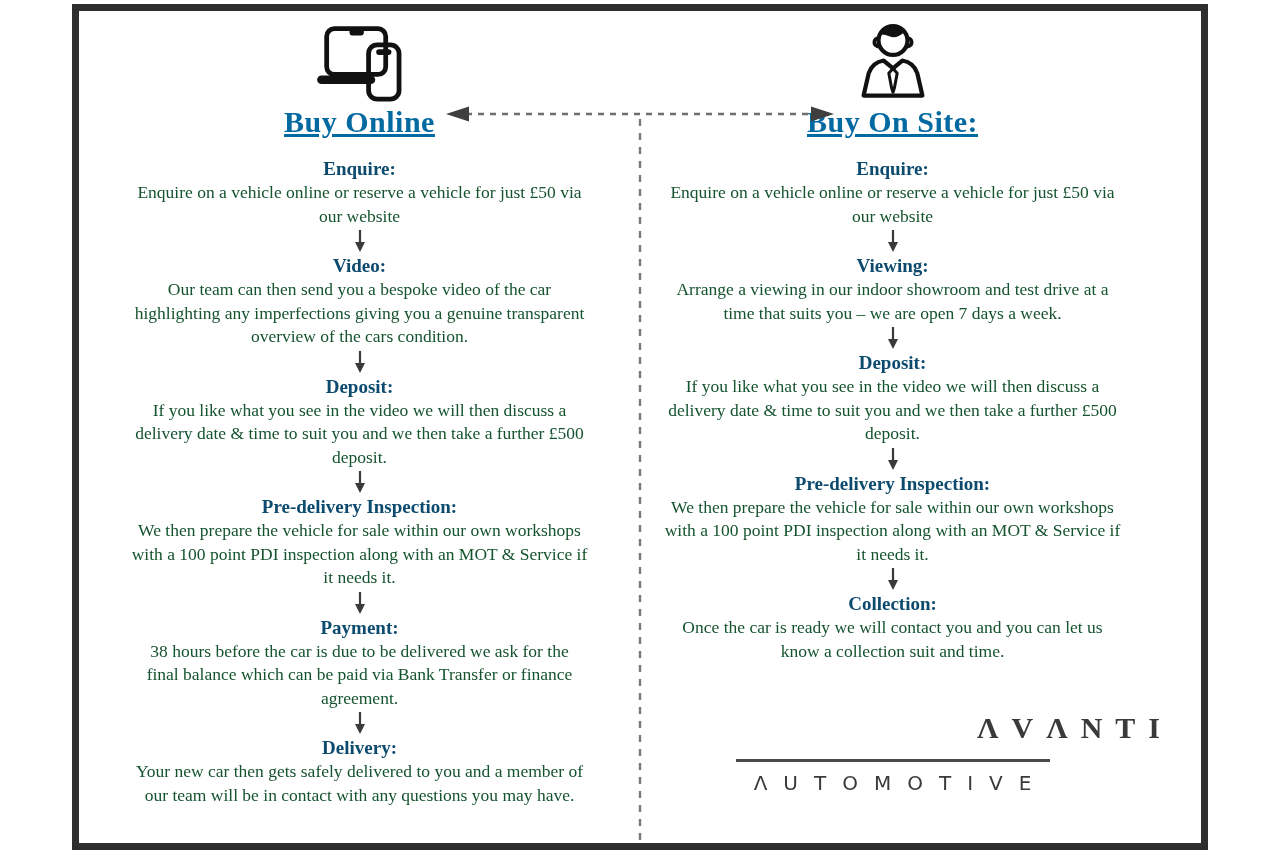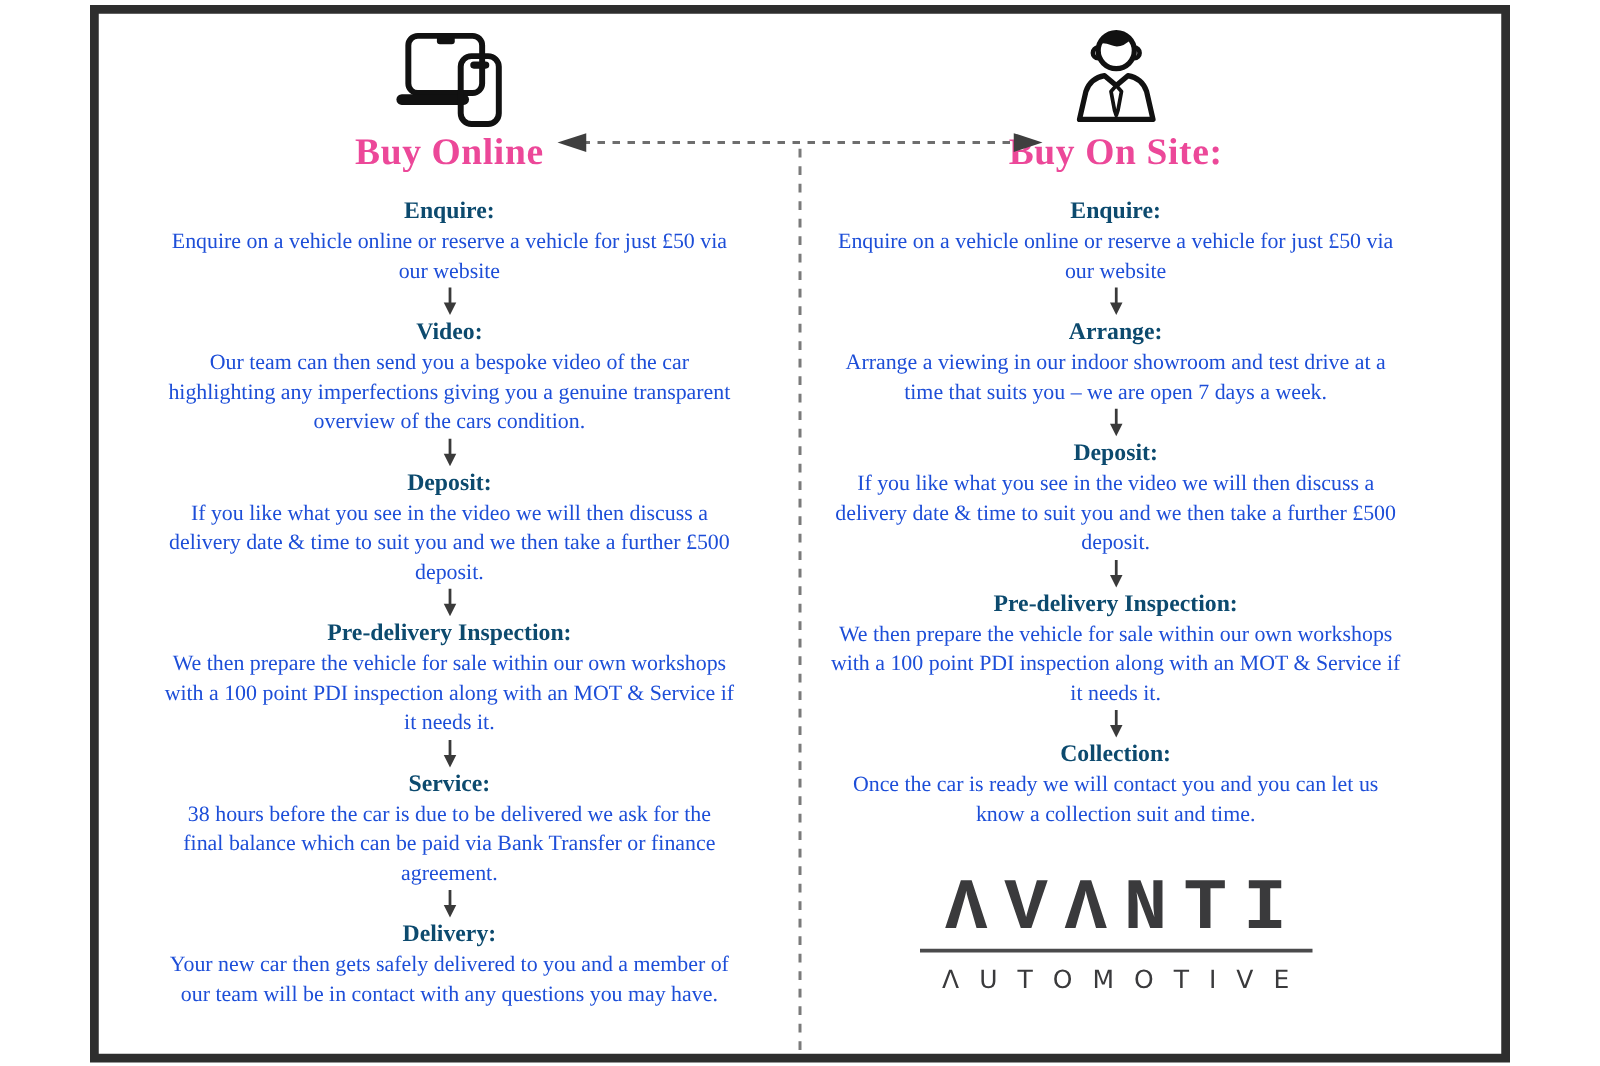--- a/index.html
+++ b/index.html
@@ -10,31 +10,31 @@
   }
   .frame{
     position:absolute;left:72px;top:4px;width:1136px;height:846px;
     box-sizing:border-box;border:7px solid #2e2e2e;background:#ffffff;
   }
   .col{position:absolute;top:0;width:561px;height:832px;text-align:center;}
   .col-left{left:0;}
   .col-right{left:533px;}
   .col-header{padding-top:10px;}
   .icon-wrap{height:82px;display:flex;align-items:flex-end;justify-content:center;}
-  .col-title{margin:2px 0 0 0;font-size:30px;font-weight:700;letter-spacing:.5px;color:#ec4899;}
+  .col-title{margin:2px 0 0 0;font-size:30px;font-weight:700;letter-spacing:.5px;color:#0369a1;text-decoration:underline;}
   .steps{width:540px;margin:18px auto 0;}
   .step-title{margin:0;font-size:19px;line-height:24px;font-weight:700;color:#0c4a6e;}
-  .step-desc{margin:0;font-size:17.5px;line-height:23.5px;white-space:pre-line;color:#1d4ed8;text-align:center;}
+  .step-desc{margin:0;font-size:17.5px;line-height:23.5px;white-space:pre-line;color:#14532d;text-align:center;}
   .step-arrow{height:26px;display:flex;align-items:center;justify-content:center;}
   .connector{position:absolute;left:365px;top:91px;z-index:5;}
   .divider{position:absolute;left:553px;top:104px;z-index:4;}
   .logo{margin-top:40px;}
   .logo-top{
-    font-family:Liberation Mono, monospace;font-weight:700;font-size:58px;line-height:50px;
-    letter-spacing:13px;padding-left:13px;color:#3a3a3c;
+    font-family:Liberation Serif, serif;font-weight:700;font-size:30px;line-height:50px;
+    letter-spacing:13px;padding-left:13px;color:#3a3a3c;text-align:right;
   }
   .logo-rule{width:314px;height:3px;background:#4a4a4c;margin:6px auto 9px;}
   .logo-bottom{
     font-family:"DejaVu Sans", sans-serif;font-weight:400;font-size:20px;line-height:24px;
     letter-spacing:16px;padding-left:16px;color:#3a3a3c;
   }
   svg .stroke{fill:none;stroke:#111;stroke-width:5;stroke-linecap:round;stroke-linejoin:round;}
 </style>
 </head>
 <body>
@@ -110,21 +110,21 @@
 it needs it.</p>
     <div class="step-arrow">
       <svg width="16" height="24" viewBox="0 0 16 24">
         <line x1="8" y1="1" x2="8" y2="14" stroke="#3a3a3a" stroke-width="2.2"></line>
         <polygon points="3,13 13,13 8,23" fill="#3a3a3a"></polygon>
       </svg>
     </div>
   </div>
 
   <div class="step">
-    <h3 class="step-title">Service:</h3>
+    <h3 class="step-title">Payment:</h3>
     <p class="step-desc">38 hours before the car is due to be delivered we ask for the
 final balance which can be paid via Bank Transfer or finance
 agreement.</p>
     <div class="step-arrow">
       <svg width="16" height="24" viewBox="0 0 16 24">
         <line x1="8" y1="1" x2="8" y2="14" stroke="#3a3a3a" stroke-width="2.2"></line>
         <polygon points="3,13 13,13 8,23" fill="#3a3a3a"></polygon>
       </svg>
     </div>
   </div>
@@ -159,21 +159,21 @@
 our website</p>
     <div class="step-arrow">
       <svg width="16" height="24" viewBox="0 0 16 24">
         <line x1="8" y1="1" x2="8" y2="14" stroke="#3a3a3a" stroke-width="2.2"></line>
         <polygon points="3,13 13,13 8,23" fill="#3a3a3a"></polygon>
       </svg>
     </div>
   </div>
 
   <div class="step">
-    <h3 class="step-title">Arrange:</h3>
+    <h3 class="step-title">Viewing:</h3>
     <p class="step-desc">Arrange a viewing in our indoor showroom and test drive at a
 time that suits you – we are open 7 days a week.</p>
     <div class="step-arrow">
       <svg width="16" height="24" viewBox="0 0 16 24">
         <line x1="8" y1="1" x2="8" y2="14" stroke="#3a3a3a" stroke-width="2.2"></line>
         <polygon points="3,13 13,13 8,23" fill="#3a3a3a"></polygon>
       </svg>
     </div>
   </div>
 

